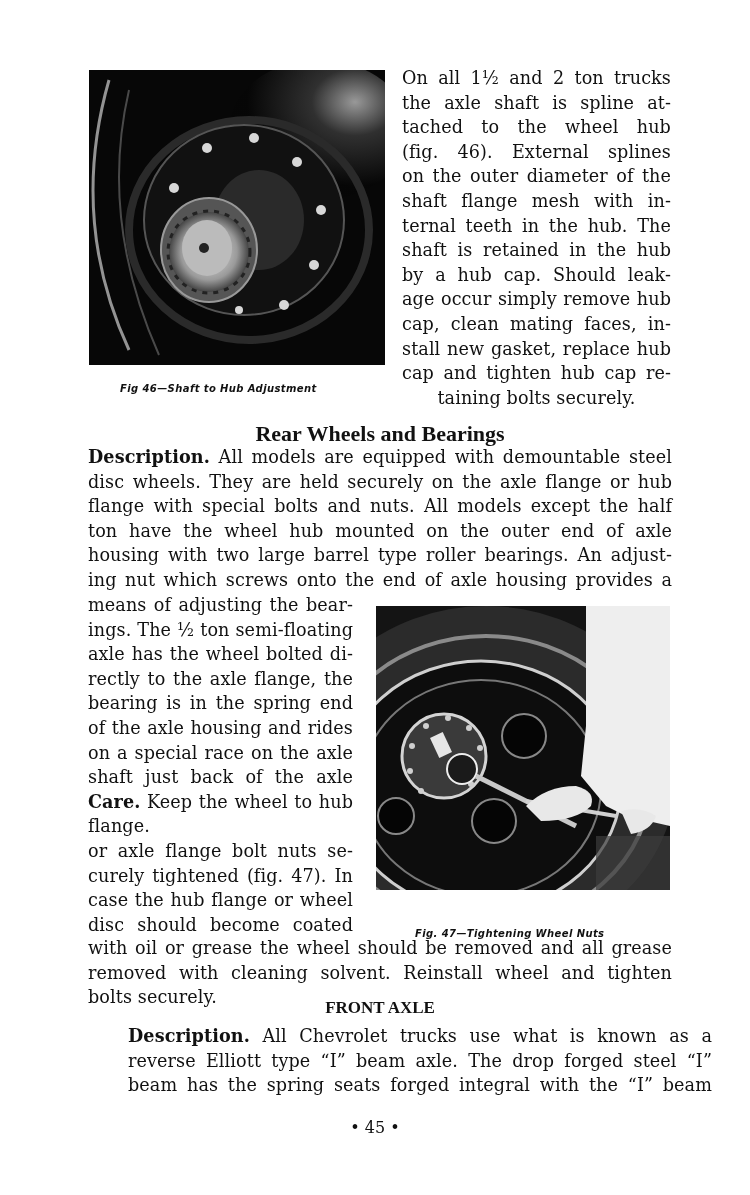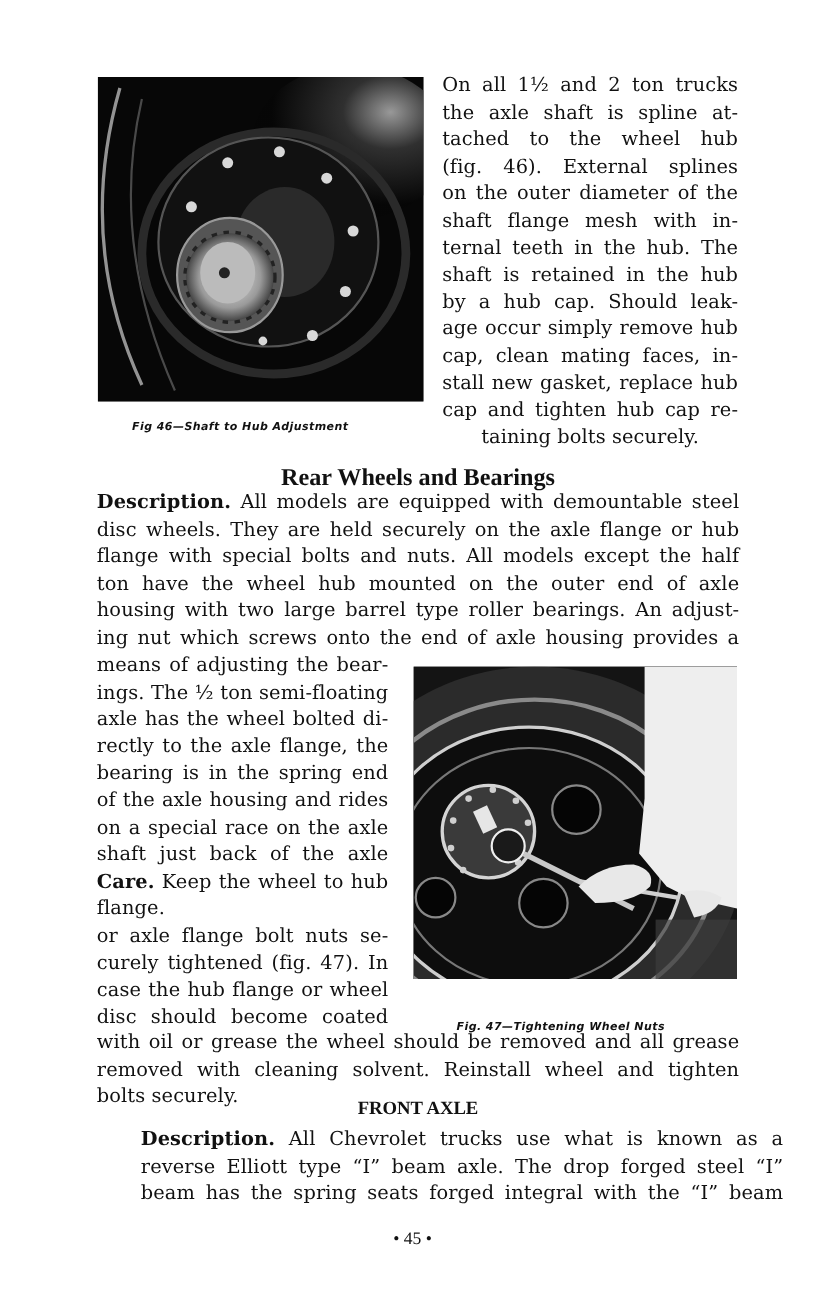--- a/index.html
+++ b/index.html
@@ -156,13 +156,13 @@
 </div>
 
 <div class="abs heading" style="left:260px; top:998px; width:240px; font-size:17px;">FRONT AXLE</div>
 
 <div class="abs txt" style="left:88px; top:1024px; width:584px;margin-left:40px;">
   <span class="line just"><span class="bold">Description.</span><span> All Chevrolet trucks use what is known as a</span></span>
   <span class="line just">reverse Elliott type “I” beam axle. The drop forged steel “I”</span>
   <span class="line just">beam has the spring seats forged integral with the “I” beam</span>
 </div>
 
-<div class="abs pagenum" style="left:325px; top:1118px; width:100px;font-family:Liberation Serif, serif;">• 45 •</div>
+<div class="abs pagenum" style="left:325px; top:1118px; width:100px;">• 45 •</div>
 
 </body></html>

